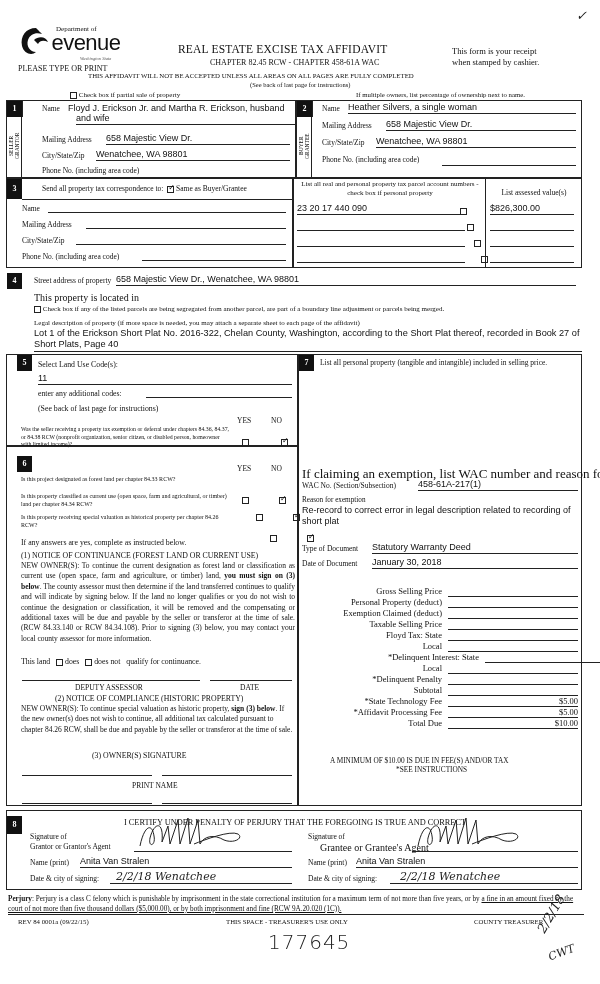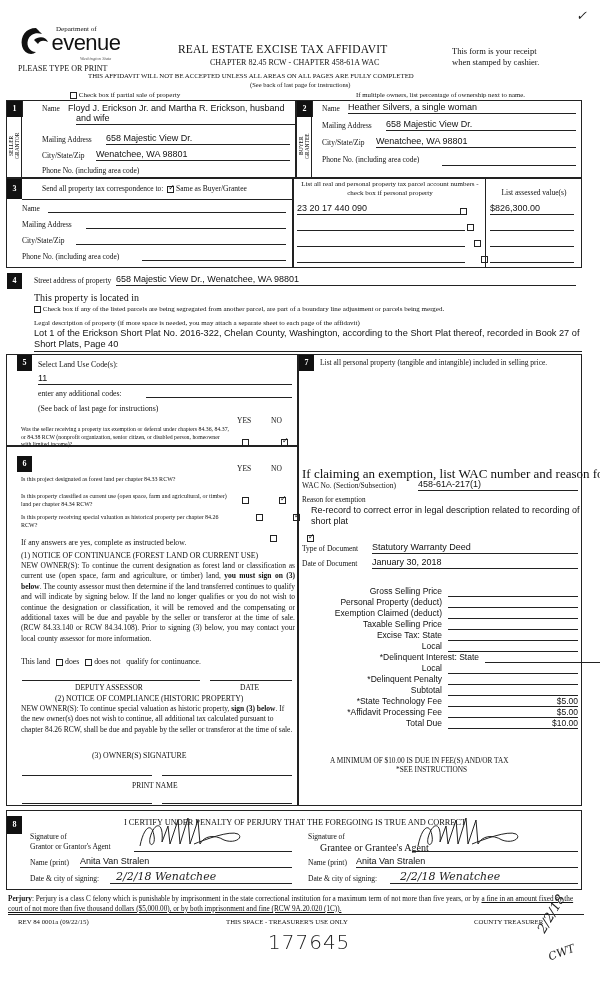--- a/index.html
+++ b/index.html
@@ -8,21 +8,21 @@
   .sans { font-family: "Liberation Sans", sans-serif; }
   .bold { font-weight: normal; }
   .numbox { position: absolute; background: #111; color: #fff; font-weight: bold; font-size: 8px; text-align: center; line-height: 16px; width: 15px; height: 16px; }
   .uline { border-bottom: 1px solid #222; }
   .field { font-family: "Liberation Sans", sans-serif; font-size: 9px; }
   .box { position: absolute; border: 1px solid #222; }
   .cb { display: inline-block; width: 7px; height: 7px; border: 1px solid #222; vertical-align: middle; position: relative; }
   .cb.checked::after { content: "\2713"; position: absolute; left: 0px; top: -4px; font-size: 8px; font-family: "DejaVu Sans", sans-serif; }
   .side-label { position: absolute; writing-mode: vertical-rl; transform: rotate(180deg); font-size: 5.5px; text-align: center; line-height: 6px; }
   .hand { font-family: "DejaVu Serif", serif; font-style: italic; color: #222; }
-  .fee-row { position: absolute; left: 300px; width: 280px; height: 11px; font-family: Liberation Sans, sans-serif; font-size: 8.5px; }
+  .fee-row { position: absolute; left: 300px; width: 280px; height: 11px; font-family: Liberation Serif, serif; font-size: 8.5px; }
   .fee-label { position: absolute; right: 138px; top: 0; text-align: right; white-space: nowrap; }
   .fee-line { position: absolute; left: 148px; width: 130px; top: 0; height: 11px; border-bottom: 1px solid #222; text-align: right; }
 </style>
 </head>
 <body>
 
 
 
 
 <div class="abs hand" style="left:576px;top:8px;font-size:13px;">✓</div>
@@ -174,21 +174,21 @@
 <div class="abs" style="left:162px;top:775px;width:130px;height:1px;background:#222;"></div>
 <div class="abs bold" style="left:132px;top:781px;font-size:7.5px;">PRINT NAME</div>
 <div class="abs" style="left:22px;top:803px;width:130px;height:1px;background:#222;"></div>
 <div class="abs" style="left:162px;top:803px;width:130px;height:1px;background:#222;"></div>
 
 
 <div class="abs" style="left:302px;top:466px;font-size:13px;white-space:nowrap;">If claiming an exemption, list WAC number and reason for exemption:</div>
 <div class="abs" style="left:302px;top:481px;font-size:7.5px;">WAC No. (Section/Subsection)</div>
 <div class="abs field uline" style="left:418px;top:479px;width:160px;height:12px;">458-61A-217(1)</div>
 <div class="abs" style="left:302px;top:496px;font-size:7.2px;">Reason for exemption</div>
-<div class="abs field" style="left:302px;top:505px;width:276px;font-size:9px;line-height:10.5px;margin-left:9px;">Re-record to correct error in legal description related to recording of short plat</div>
+<div class="abs field" style="left:302px;top:505px;width:276px;font-size:9px;line-height:10.5px;">Re-record to correct error in legal description related to recording of short plat</div>
 <div class="abs" style="left:302px;top:544px;font-size:7.5px;">Type of Document</div>
 <div class="abs field uline" style="left:372px;top:542px;width:206px;height:12px;">Statutory Warranty Deed</div>
 <div class="abs" style="left:302px;top:559px;font-size:7.5px;">Date of Document</div>
 <div class="abs field uline" style="left:372px;top:557px;width:206px;height:12px;">January 30, 2018</div>
 
 <div id="fee-rows">
     <div class="fee-row" style="top: 586px;">
       <div class="fee-label">Gross Selling Price</div>
       <div class="fee-line"></div>
     </div>
@@ -198,21 +198,21 @@
     </div>
     <div class="fee-row" style="top: 608px;">
       <div class="fee-label">Exemption Claimed (deduct)</div>
       <div class="fee-line"></div>
     </div>
     <div class="fee-row" style="top: 619px;">
       <div class="fee-label">Taxable Selling Price</div>
       <div class="fee-line"></div>
     </div>
     <div class="fee-row" style="top: 630px;">
-      <div class="fee-label">Excise Tax:  State</div>
+      <div class="fee-label">Floyd Tax:  State</div>
       <div class="fee-line"></div>
     </div>
     <div class="fee-row" style="top: 641px;">
       <div class="fee-label">Local</div>
       <div class="fee-line"></div>
     </div>
     <div class="fee-row" style="top: 652px; margin-left: 37px;">
       <div class="fee-label">*Delinquent Interest:  State</div>
       <div class="fee-line"></div>
     </div>

